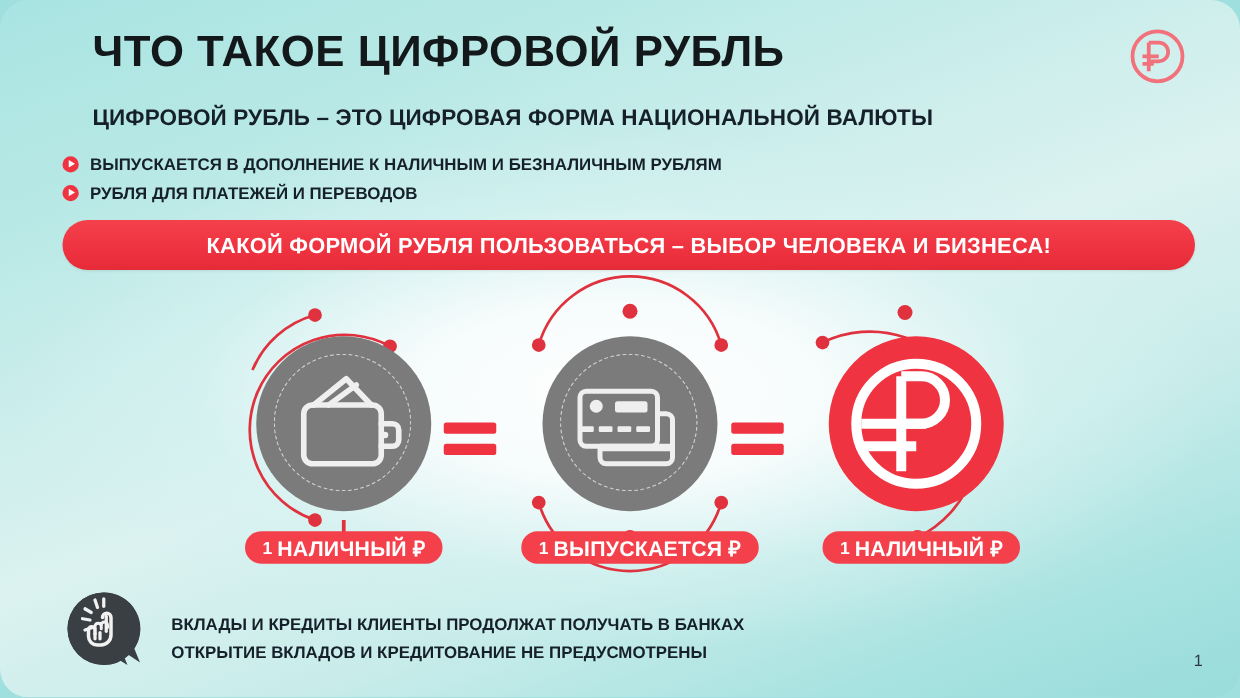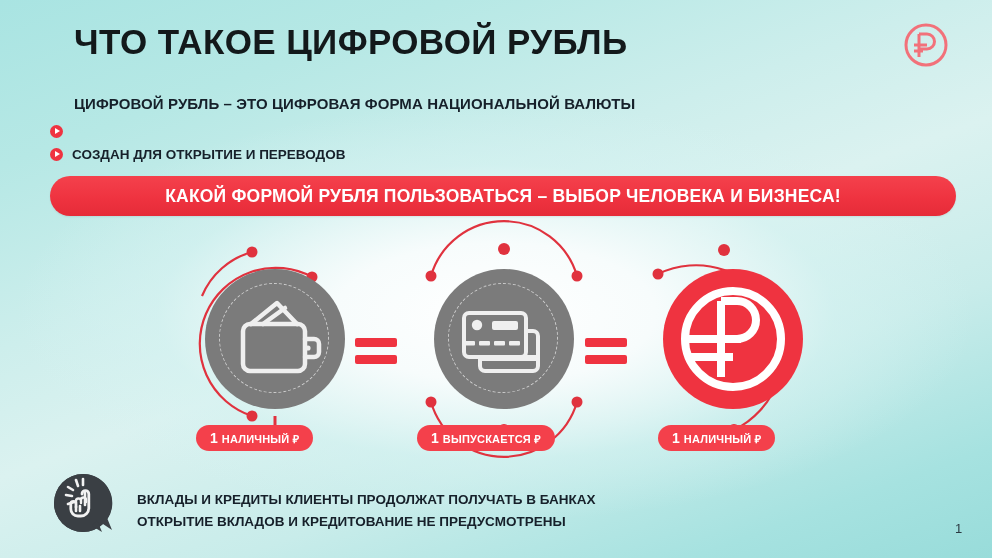--- a/index.html
+++ b/index.html
@@ -6,34 +6,35 @@
   body{
     width:992px;height:558px;overflow:hidden;
     font-family:"Liberation Sans", sans-serif;
     background:#9fe0de;
   }
   .slide{
     position:relative;width:992px;height:558px;overflow:hidden;
     background:
       radial-gradient(ellipse 62% 48% at 50% 56%, #ffffff 0%, #f7fcfc 26%, rgba(214,243,242,0.55) 55%, rgba(168,226,224,0.0) 78%),
       linear-gradient(160deg,#a9e4e2 0%, #b6e8e5 18%, #cdeeec 38%, #dbf2f0 52%, #c8ecea 70%, #a6e2e0 88%, #98dcda 100%);
+    border-radius: 23px;
   }
 
   
   .title{
     position:absolute;left:74px;top:22px;
     font-size:35px;font-weight:bold;letter-spacing:.4px;
     color:#13191b;white-space:nowrap;
   }
   .logo{position:absolute;left:903px;top:22px;width:46px;height:46px;}
 
   
   .lead{
-    position:absolute;left:74px;top:95px;
-    font-size:15px;font-weight:bold;color:#16202a;letter-spacing:.1px;white-space:nowrap;
+    position:absolute;left:74px;top:84px;
+    font-size:18px;font-weight:bold;color:#16202a;letter-spacing:.1px;white-space:nowrap;
   }
   .bul{position:absolute;left:50px;font-size:13.5px;font-weight:bold;color:#16202a;white-space:nowrap;}
   .bul.b1{top:123px;}
   .bul.b2{top:146px;}
   .bul .dot{
     display:inline-block;width:13px;height:13px;border-radius:50%;
     background:#ef3340;position:relative;top:2px;margin-right:9px;
   }
   .bul .dot::after{
     content:"";position:absolute;left:4.6px;top:3.2px;
@@ -80,21 +81,21 @@
   }
   .eq i+i{margin-top:8px;}
 
   
   .pill{
     position:absolute;height:26px;border-radius:13px;
     background:#f4404b;display:flex;align-items:center;justify-content:center;
     color:#fff;white-space:nowrap;padding:0 14px;
   }
   .pill b{font-size:14px;font-weight:bold;margin-right:4px;}
-  .pill s{font-size:11px;font-weight:bold;text-decoration:none;letter-spacing:.2px;}
+  .pill s{font-size:17px;font-weight:bold;text-decoration:none;letter-spacing:.2px;}
   .p1{left:196px;top:425px;}
   .p2{left:417px;top:425px;}
   .p3{left:658px;top:425px;}
 
   
   .fbubble{position:absolute;left:52px;top:472px;width:64px;height:62px;}
   .ftext{
     position:absolute;left:137px;top:489px;
     font-size:13.5px;font-weight:bold;color:#16202a;line-height:22px;white-space:nowrap;
   }
@@ -116,24 +117,24 @@
       <path d="M16 12 h8 a7.5 7.5 0 0 1 0 15 h-8" fill="none" stroke="#f2717a" stroke-width="3"></path>
       <line x1="16" y1="12" x2="16" y2="35" stroke="#f2717a" stroke-width="3"></line>
       <line x1="11" y1="23" x2="24" y2="23" stroke="#f2717a" stroke-width="3"></line>
       <line x1="11" y1="29" x2="20" y2="29" stroke="#f2717a" stroke-width="3"></line>
     </svg>
   </div>
 
   <div class="lead">ЦИФРОВОЙ РУБЛЬ – ЭТО ЦИФРОВАЯ ФОРМА НАЦИОНАЛЬНОЙ ВАЛЮТЫ</div>
 
   <div class="bul b1">
-    <span class="dot"></span>
+    <span class="dot"></span><span>ВЫПУСКАЕТСЯ В ДОПОЛНЕНИЕ К НАЛИЧНЫМ И БЕЗНАЛИЧНЫМ РУБЛЯМ</span>
   </div>
   <div class="bul b2">
-    <span class="dot"></span><span>СОЗДАН ДЛЯ ОТКРЫТИЕ И ПЕРЕВОДОВ</span>
+    <span class="dot"></span><span>РУБЛЯ ДЛЯ ПЛАТЕЖЕЙ И ПЕРЕВОДОВ</span>
   </div>
 
   <div class="banner">
     <span>КАКОЙ ФОРМОЙ РУБЛЯ ПОЛЬЗОВАТЬСЯ – ВЫБОР ЧЕЛОВЕКА И БИЗНЕСА!</span>
   </div>
 
   <div class="stage">
 
     <div class="unit u1">
       <svg class="arcsvg">

